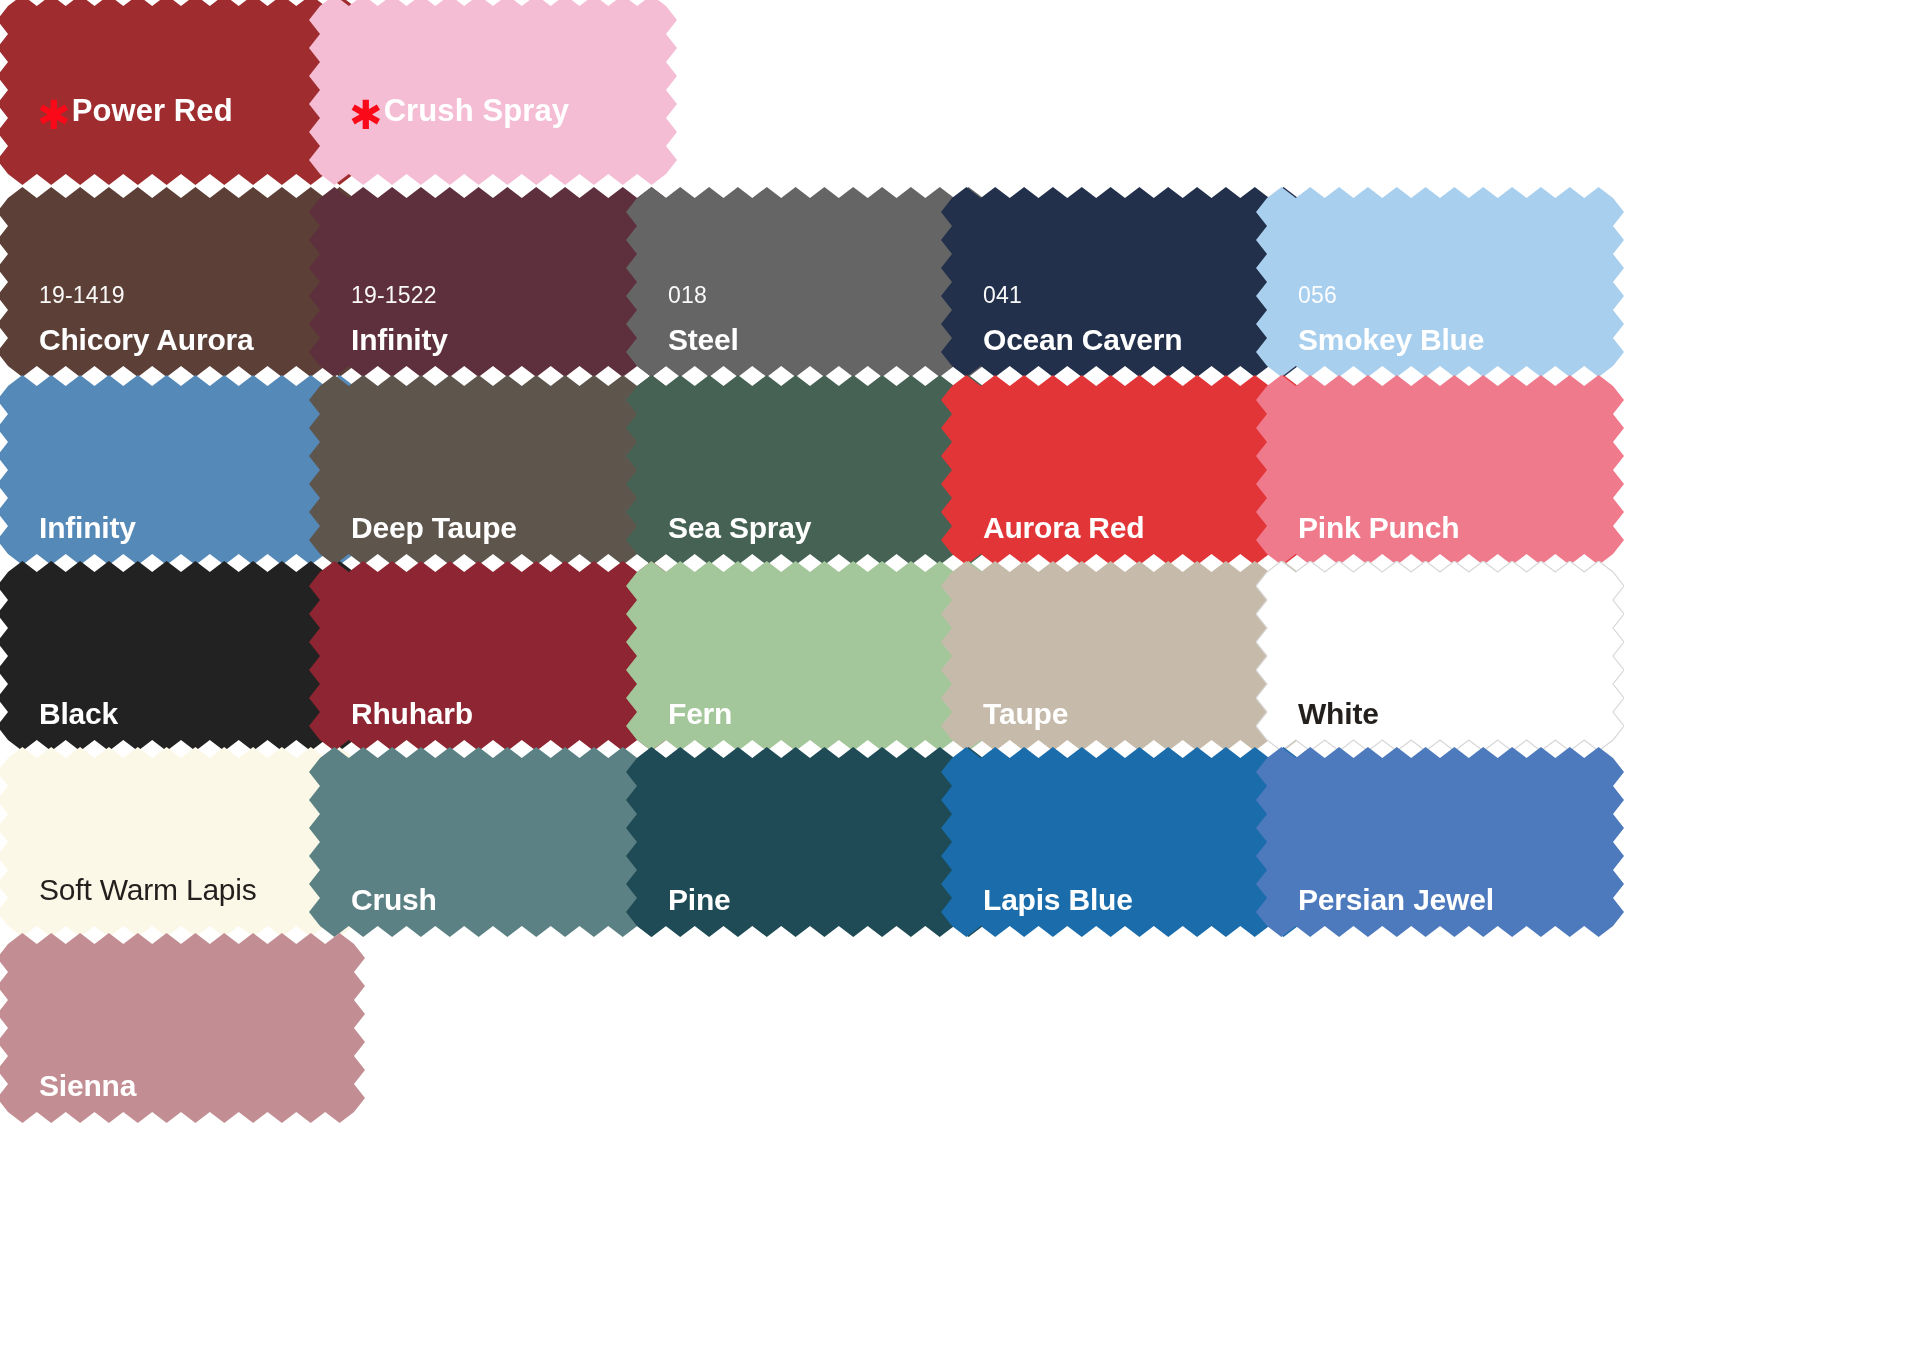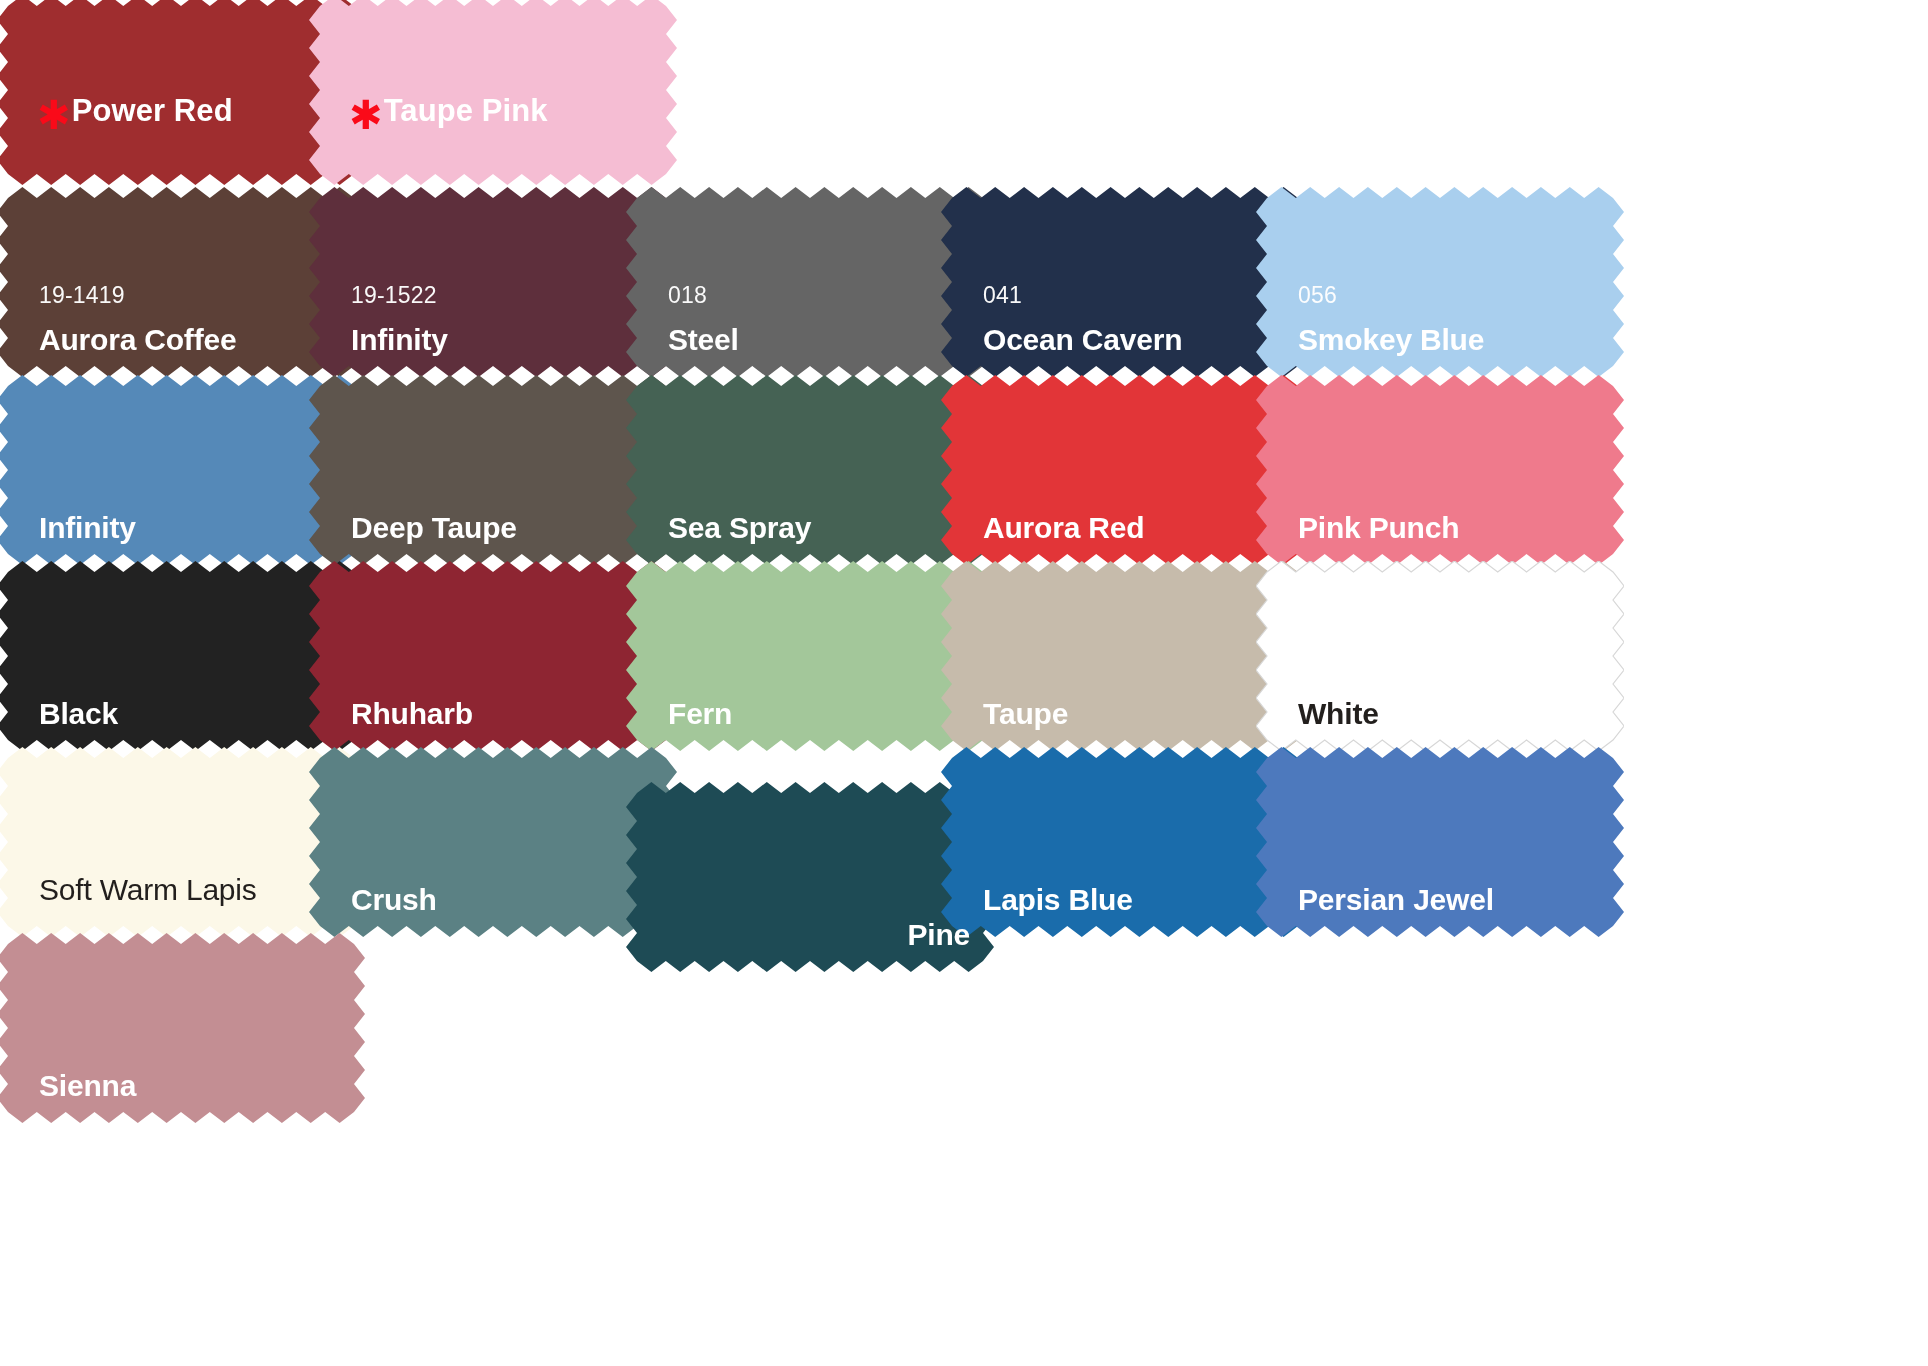--- a/index.html
+++ b/index.html
@@ -113,30 +113,30 @@
       </svg>
       <div class="swatch-text">
         <span class="swatch-name"><span class="star-icon">✱</span><span>Power Red</span></span>
       </div>
     </div>
     <div class="swatch light-text featured" style="left: 309px; top: -5px; width: 368px; height: 190px;">
       <svg class="swatch-shape" viewBox="0 0 368 190" preserveAspectRatio="none">
         <path d="M11.0,11.0L25.4,0.0L39.8,11.0L39.8,11.0L54.2,0.0L68.7,11.0L68.7,11.0L83.1,0.0L97.5,11.0L97.5,11.0L111.9,0.0L126.3,11.0L126.3,11.0L140.8,0.0L155.2,11.0L155.2,11.0L169.6,0.0L184.0,11.0L184.0,11.0L198.4,0.0L212.8,11.0L212.8,11.0L227.2,0.0L241.7,11.0L241.7,11.0L256.1,0.0L270.5,11.0L270.5,11.0L284.9,0.0L299.3,11.0L299.3,11.0L313.8,0.0L328.2,11.0L328.2,11.0L342.6,0.0L357.0,11.0L357.0,11.0L368.0,25.0L357.0,39.0L357.0,39.0L368.0,53.0L357.0,67.0L357.0,67.0L368.0,81.0L357.0,95.0L357.0,95.0L368.0,109.0L357.0,123.0L357.0,123.0L368.0,137.0L357.0,151.0L357.0,151.0L368.0,165.0L357.0,179.0L357.0,179.0L342.6,190.0L328.2,179.0L328.2,179.0L313.7,190.0L299.3,179.0L299.3,179.0L284.9,190.0L270.5,179.0L270.5,179.0L256.1,190.0L241.7,179.0L241.7,179.0L227.3,190.0L212.8,179.0L212.8,179.0L198.4,190.0L184.0,179.0L184.0,179.0L169.6,190.0L155.2,179.0L155.2,179.0L140.8,190.0L126.3,179.0L126.3,179.0L111.9,190.0L97.5,179.0L97.5,179.0L83.1,190.0L68.7,179.0L68.7,179.0L54.2,190.0L39.8,179.0L39.8,179.0L25.4,190.0L11.0,179.0L11.0,179.0L0.0,165.0L11.0,151.0L11.0,151.0L0.0,137.0L11.0,123.0L11.0,123.0L0.0,109.0L11.0,95.0L11.0,95.0L0.0,81.0L11.0,67.0L11.0,67.0L0.0,53.0L11.0,39.0L11.0,39.0L0.0,25.0L11.0,11.0Z" fill="#f5bdd3" stroke="none"></path>
       </svg>
       <div class="swatch-text">
-        <span class="swatch-name"><span class="star-icon">✱</span><span>Taupe Pink</span></span>
+        <span class="swatch-name"><span class="star-icon">✱</span><span>Crush Spray</span></span>
       </div>
     </div>
     <div class="swatch light-text" style="left: -3px; top: 187px; width: 368px; height: 190px;">
       <svg class="swatch-shape" viewBox="0 0 368 190" preserveAspectRatio="none">
         <path d="M11.0,11.0L25.4,0.0L39.8,11.0L39.8,11.0L54.2,0.0L68.7,11.0L68.7,11.0L83.1,0.0L97.5,11.0L97.5,11.0L111.9,0.0L126.3,11.0L126.3,11.0L140.8,0.0L155.2,11.0L155.2,11.0L169.6,0.0L184.0,11.0L184.0,11.0L198.4,0.0L212.8,11.0L212.8,11.0L227.2,0.0L241.7,11.0L241.7,11.0L256.1,0.0L270.5,11.0L270.5,11.0L284.9,0.0L299.3,11.0L299.3,11.0L313.8,0.0L328.2,11.0L328.2,11.0L342.6,0.0L357.0,11.0L357.0,11.0L368.0,25.0L357.0,39.0L357.0,39.0L368.0,53.0L357.0,67.0L357.0,67.0L368.0,81.0L357.0,95.0L357.0,95.0L368.0,109.0L357.0,123.0L357.0,123.0L368.0,137.0L357.0,151.0L357.0,151.0L368.0,165.0L357.0,179.0L357.0,179.0L342.6,190.0L328.2,179.0L328.2,179.0L313.7,190.0L299.3,179.0L299.3,179.0L284.9,190.0L270.5,179.0L270.5,179.0L256.1,190.0L241.7,179.0L241.7,179.0L227.3,190.0L212.8,179.0L212.8,179.0L198.4,190.0L184.0,179.0L184.0,179.0L169.6,190.0L155.2,179.0L155.2,179.0L140.8,190.0L126.3,179.0L126.3,179.0L111.9,190.0L97.5,179.0L97.5,179.0L83.1,190.0L68.7,179.0L68.7,179.0L54.2,190.0L39.8,179.0L39.8,179.0L25.4,190.0L11.0,179.0L11.0,179.0L0.0,165.0L11.0,151.0L11.0,151.0L0.0,137.0L11.0,123.0L11.0,123.0L0.0,109.0L11.0,95.0L11.0,95.0L0.0,81.0L11.0,67.0L11.0,67.0L0.0,53.0L11.0,39.0L11.0,39.0L0.0,25.0L11.0,11.0Z" fill="#5c4037" stroke="none"></path>
       </svg>
       <div class="swatch-text">
         <span class="swatch-code">19-1419</span>
-        <span class="swatch-name">Aurora Coffee</span>
+        <span class="swatch-name">Chicory Aurora</span>
       </div>
     </div>
     <div class="swatch light-text" style="left: 309px; top: 187px; width: 368px; height: 190px;">
       <svg class="swatch-shape" viewBox="0 0 368 190" preserveAspectRatio="none">
         <path d="M11.0,11.0L25.4,0.0L39.8,11.0L39.8,11.0L54.2,0.0L68.7,11.0L68.7,11.0L83.1,0.0L97.5,11.0L97.5,11.0L111.9,0.0L126.3,11.0L126.3,11.0L140.8,0.0L155.2,11.0L155.2,11.0L169.6,0.0L184.0,11.0L184.0,11.0L198.4,0.0L212.8,11.0L212.8,11.0L227.2,0.0L241.7,11.0L241.7,11.0L256.1,0.0L270.5,11.0L270.5,11.0L284.9,0.0L299.3,11.0L299.3,11.0L313.8,0.0L328.2,11.0L328.2,11.0L342.6,0.0L357.0,11.0L357.0,11.0L368.0,25.0L357.0,39.0L357.0,39.0L368.0,53.0L357.0,67.0L357.0,67.0L368.0,81.0L357.0,95.0L357.0,95.0L368.0,109.0L357.0,123.0L357.0,123.0L368.0,137.0L357.0,151.0L357.0,151.0L368.0,165.0L357.0,179.0L357.0,179.0L342.6,190.0L328.2,179.0L328.2,179.0L313.7,190.0L299.3,179.0L299.3,179.0L284.9,190.0L270.5,179.0L270.5,179.0L256.1,190.0L241.7,179.0L241.7,179.0L227.3,190.0L212.8,179.0L212.8,179.0L198.4,190.0L184.0,179.0L184.0,179.0L169.6,190.0L155.2,179.0L155.2,179.0L140.8,190.0L126.3,179.0L126.3,179.0L111.9,190.0L97.5,179.0L97.5,179.0L83.1,190.0L68.7,179.0L68.7,179.0L54.2,190.0L39.8,179.0L39.8,179.0L25.4,190.0L11.0,179.0L11.0,179.0L0.0,165.0L11.0,151.0L11.0,151.0L0.0,137.0L11.0,123.0L11.0,123.0L0.0,109.0L11.0,95.0L11.0,95.0L0.0,81.0L11.0,67.0L11.0,67.0L0.0,53.0L11.0,39.0L11.0,39.0L0.0,25.0L11.0,11.0Z" fill="#5e2f3c" stroke="none"></path>
       </svg>
       <div class="swatch-text">
         <span class="swatch-code">19-1522</span>
         <span class="swatch-name">Infinity</span>
       </div>
@@ -257,21 +257,21 @@
       </div>
     </div>
     <div class="swatch light-text" style="left: 309px; top: 747px; width: 368px; height: 190px;">
       <svg class="swatch-shape" viewBox="0 0 368 190" preserveAspectRatio="none">
         <path d="M11.0,11.0L25.4,0.0L39.8,11.0L39.8,11.0L54.2,0.0L68.7,11.0L68.7,11.0L83.1,0.0L97.5,11.0L97.5,11.0L111.9,0.0L126.3,11.0L126.3,11.0L140.8,0.0L155.2,11.0L155.2,11.0L169.6,0.0L184.0,11.0L184.0,11.0L198.4,0.0L212.8,11.0L212.8,11.0L227.2,0.0L241.7,11.0L241.7,11.0L256.1,0.0L270.5,11.0L270.5,11.0L284.9,0.0L299.3,11.0L299.3,11.0L313.8,0.0L328.2,11.0L328.2,11.0L342.6,0.0L357.0,11.0L357.0,11.0L368.0,25.0L357.0,39.0L357.0,39.0L368.0,53.0L357.0,67.0L357.0,67.0L368.0,81.0L357.0,95.0L357.0,95.0L368.0,109.0L357.0,123.0L357.0,123.0L368.0,137.0L357.0,151.0L357.0,151.0L368.0,165.0L357.0,179.0L357.0,179.0L342.6,190.0L328.2,179.0L328.2,179.0L313.7,190.0L299.3,179.0L299.3,179.0L284.9,190.0L270.5,179.0L270.5,179.0L256.1,190.0L241.7,179.0L241.7,179.0L227.3,190.0L212.8,179.0L212.8,179.0L198.4,190.0L184.0,179.0L184.0,179.0L169.6,190.0L155.2,179.0L155.2,179.0L140.8,190.0L126.3,179.0L126.3,179.0L111.9,190.0L97.5,179.0L97.5,179.0L83.1,190.0L68.7,179.0L68.7,179.0L54.2,190.0L39.8,179.0L39.8,179.0L25.4,190.0L11.0,179.0L11.0,179.0L0.0,165.0L11.0,151.0L11.0,151.0L0.0,137.0L11.0,123.0L11.0,123.0L0.0,109.0L11.0,95.0L11.0,95.0L0.0,81.0L11.0,67.0L11.0,67.0L0.0,53.0L11.0,39.0L11.0,39.0L0.0,25.0L11.0,11.0Z" fill="#5b8184" stroke="none"></path>
       </svg>
       <div class="swatch-text">
         <span class="swatch-name">Crush</span>
       </div>
     </div>
-    <div class="swatch light-text" style="left: 626px; top: 782px; width: 368px; height: 190px; text-align: right;">
+    <div class="swatch light-text" style="left: 626px; top: 747px; width: 368px; height: 190px;">
       <svg class="swatch-shape" viewBox="0 0 368 190" preserveAspectRatio="none">
         <path d="M11.0,11.0L25.4,0.0L39.8,11.0L39.8,11.0L54.2,0.0L68.7,11.0L68.7,11.0L83.1,0.0L97.5,11.0L97.5,11.0L111.9,0.0L126.3,11.0L126.3,11.0L140.8,0.0L155.2,11.0L155.2,11.0L169.6,0.0L184.0,11.0L184.0,11.0L198.4,0.0L212.8,11.0L212.8,11.0L227.2,0.0L241.7,11.0L241.7,11.0L256.1,0.0L270.5,11.0L270.5,11.0L284.9,0.0L299.3,11.0L299.3,11.0L313.8,0.0L328.2,11.0L328.2,11.0L342.6,0.0L357.0,11.0L357.0,11.0L368.0,25.0L357.0,39.0L357.0,39.0L368.0,53.0L357.0,67.0L357.0,67.0L368.0,81.0L357.0,95.0L357.0,95.0L368.0,109.0L357.0,123.0L357.0,123.0L368.0,137.0L357.0,151.0L357.0,151.0L368.0,165.0L357.0,179.0L357.0,179.0L342.6,190.0L328.2,179.0L328.2,179.0L313.7,190.0L299.3,179.0L299.3,179.0L284.9,190.0L270.5,179.0L270.5,179.0L256.1,190.0L241.7,179.0L241.7,179.0L227.3,190.0L212.8,179.0L212.8,179.0L198.4,190.0L184.0,179.0L184.0,179.0L169.6,190.0L155.2,179.0L155.2,179.0L140.8,190.0L126.3,179.0L126.3,179.0L111.9,190.0L97.5,179.0L97.5,179.0L83.1,190.0L68.7,179.0L68.7,179.0L54.2,190.0L39.8,179.0L39.8,179.0L25.4,190.0L11.0,179.0L11.0,179.0L0.0,165.0L11.0,151.0L11.0,151.0L0.0,137.0L11.0,123.0L11.0,123.0L0.0,109.0L11.0,95.0L11.0,95.0L0.0,81.0L11.0,67.0L11.0,67.0L0.0,53.0L11.0,39.0L11.0,39.0L0.0,25.0L11.0,11.0Z" fill="#1e4b55" stroke="none"></path>
       </svg>
       <div class="swatch-text">
         <span class="swatch-name">Pine</span>
       </div>
     </div>
     <div class="swatch light-text" style="left: 941px; top: 747px; width: 368px; height: 190px;">
       <svg class="swatch-shape" viewBox="0 0 368 190" preserveAspectRatio="none">
         <path d="M11.0,11.0L25.4,0.0L39.8,11.0L39.8,11.0L54.2,0.0L68.7,11.0L68.7,11.0L83.1,0.0L97.5,11.0L97.5,11.0L111.9,0.0L126.3,11.0L126.3,11.0L140.8,0.0L155.2,11.0L155.2,11.0L169.6,0.0L184.0,11.0L184.0,11.0L198.4,0.0L212.8,11.0L212.8,11.0L227.2,0.0L241.7,11.0L241.7,11.0L256.1,0.0L270.5,11.0L270.5,11.0L284.9,0.0L299.3,11.0L299.3,11.0L313.8,0.0L328.2,11.0L328.2,11.0L342.6,0.0L357.0,11.0L357.0,11.0L368.0,25.0L357.0,39.0L357.0,39.0L368.0,53.0L357.0,67.0L357.0,67.0L368.0,81.0L357.0,95.0L357.0,95.0L368.0,109.0L357.0,123.0L357.0,123.0L368.0,137.0L357.0,151.0L357.0,151.0L368.0,165.0L357.0,179.0L357.0,179.0L342.6,190.0L328.2,179.0L328.2,179.0L313.7,190.0L299.3,179.0L299.3,179.0L284.9,190.0L270.5,179.0L270.5,179.0L256.1,190.0L241.7,179.0L241.7,179.0L227.3,190.0L212.8,179.0L212.8,179.0L198.4,190.0L184.0,179.0L184.0,179.0L169.6,190.0L155.2,179.0L155.2,179.0L140.8,190.0L126.3,179.0L126.3,179.0L111.9,190.0L97.5,179.0L97.5,179.0L83.1,190.0L68.7,179.0L68.7,179.0L54.2,190.0L39.8,179.0L39.8,179.0L25.4,190.0L11.0,179.0L11.0,179.0L0.0,165.0L11.0,151.0L11.0,151.0L0.0,137.0L11.0,123.0L11.0,123.0L0.0,109.0L11.0,95.0L11.0,95.0L0.0,81.0L11.0,67.0L11.0,67.0L0.0,53.0L11.0,39.0L11.0,39.0L0.0,25.0L11.0,11.0Z" fill="#1a6cab" stroke="none"></path>

